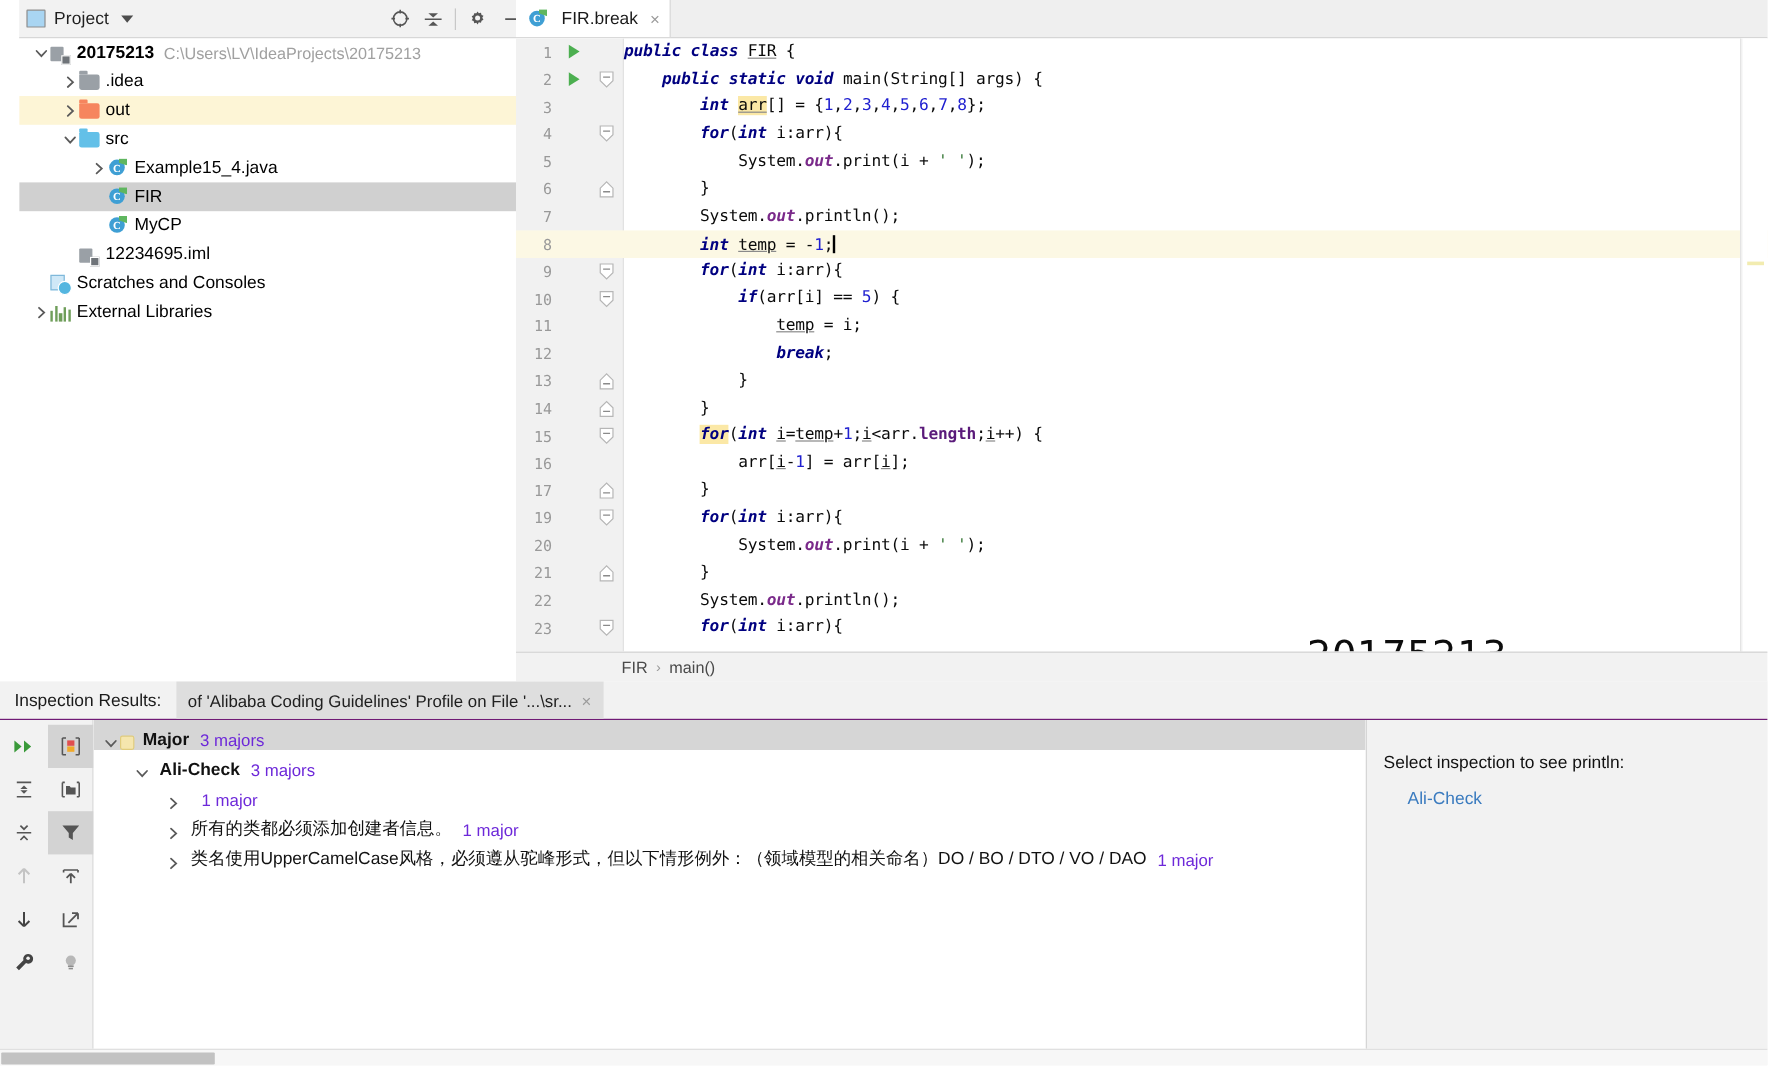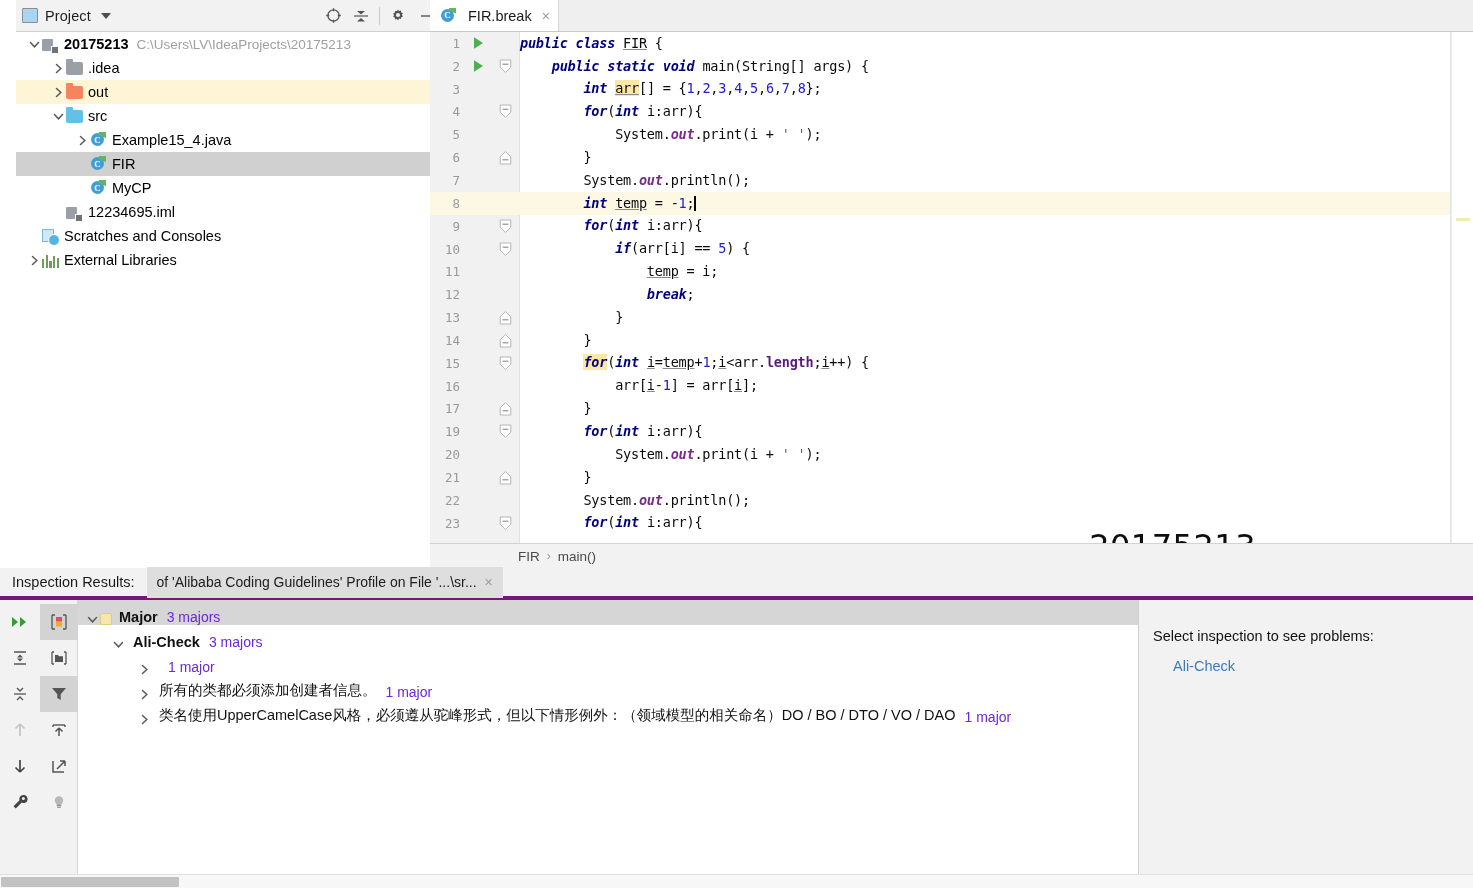--- a/index.html
+++ b/index.html
@@ -127,21 +127,21 @@
         font-size:13.5px; color:#4a4a4a; gap:7px; }
   #breadcrumb .sep { color:#9a9a9a; font-size:12px; }
 
   #editor-right-line { position:absolute; right:22px; top:32px; bottom:25px; width:1px; background:#e4e4e4; }
   #editor-scroll-col { position:absolute; right:0; top:32px; bottom:25px; width:22px; background:#fff;
         border-left:1px solid #eee; }
   .err-stripe { position:absolute; right:3px; width:14px; height:3px; background:#f2ecb0; }
 
   
   #bottom-panel { position:absolute; left:0; top:568px; right:0; bottom:0; background:#f2f2f2; }
-  #insp-tabbar { height:32px; background:#f2f2f2; border-bottom:4px solid #701a75;
+  #insp-tabbar { height:32px; background:#f2f2f2; border-bottom:1px solid #701a75;
         display:flex; align-items:center; }
   #insp-label { font-size:14.5px; color:#1a1a1a; padding:0 12px; }
   #insp-tab { height:31px; background:#dedede; display:flex; align-items:center; gap:8px;
         padding:0 10px; font-size:14px; color:#202020; }
   #insp-tab .x { color:#9b9b9b; font-size:14px; }
 
   #insp-body { position:absolute; top:32px; left:0; right:0; bottom:14px; display:flex; }
   #insp-toolbar { width:78px; background:#f2f2f2; border-right:1px solid #d6d6d6;
         display:grid; grid-template-columns:40px 38px; grid-auto-rows:36px;
         align-content:start; padding-top:4px; }
@@ -673,21 +673,21 @@
                 <path d="M3.5 1.5L7.8 5.5 3.5 9.5" stroke="#5a5a5a" stroke-width="1.5" fill="none" stroke-linecap="round"></path>
               </svg>
             </span>
             <span style="width: 7px; flex: 0 0 7px;"></span>
             <span class="">类名使用UpperCamelCase风格，必须遵从驼峰形式，但以下情形例外：（领域模型的相关命名）DO / BO / DTO / VO / DAO</span>
             <span class="icount">1 major</span>
           </div>
         </div>
 
       <div id="insp-detail">
-        <div class="dtitle">Select inspection to see problems:</div>
+        <div class="dtitle">Select inspection to see println:</div>
         <div class="dlink">Ali-Check</div>
       </div>
     </div>
 
     <div id="hscroll-tree"></div>
     <div id="hscroll-bottom">
       <div id="hscroll-thumb"></div>
     </div>
   </div>
 

